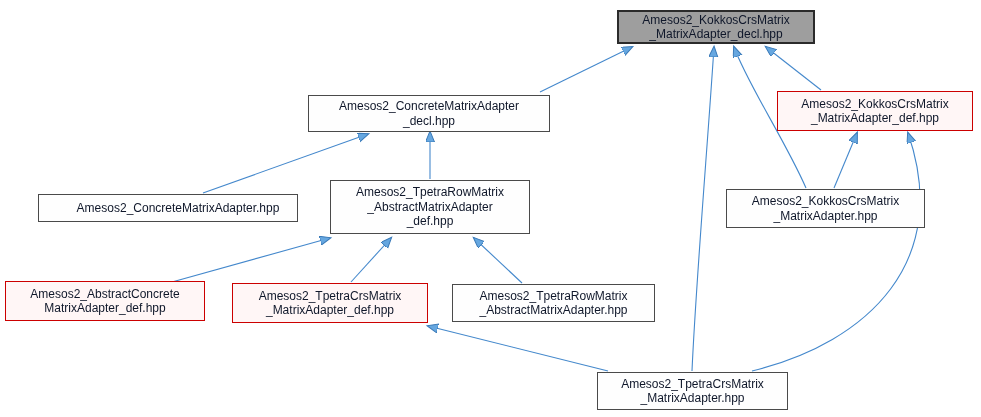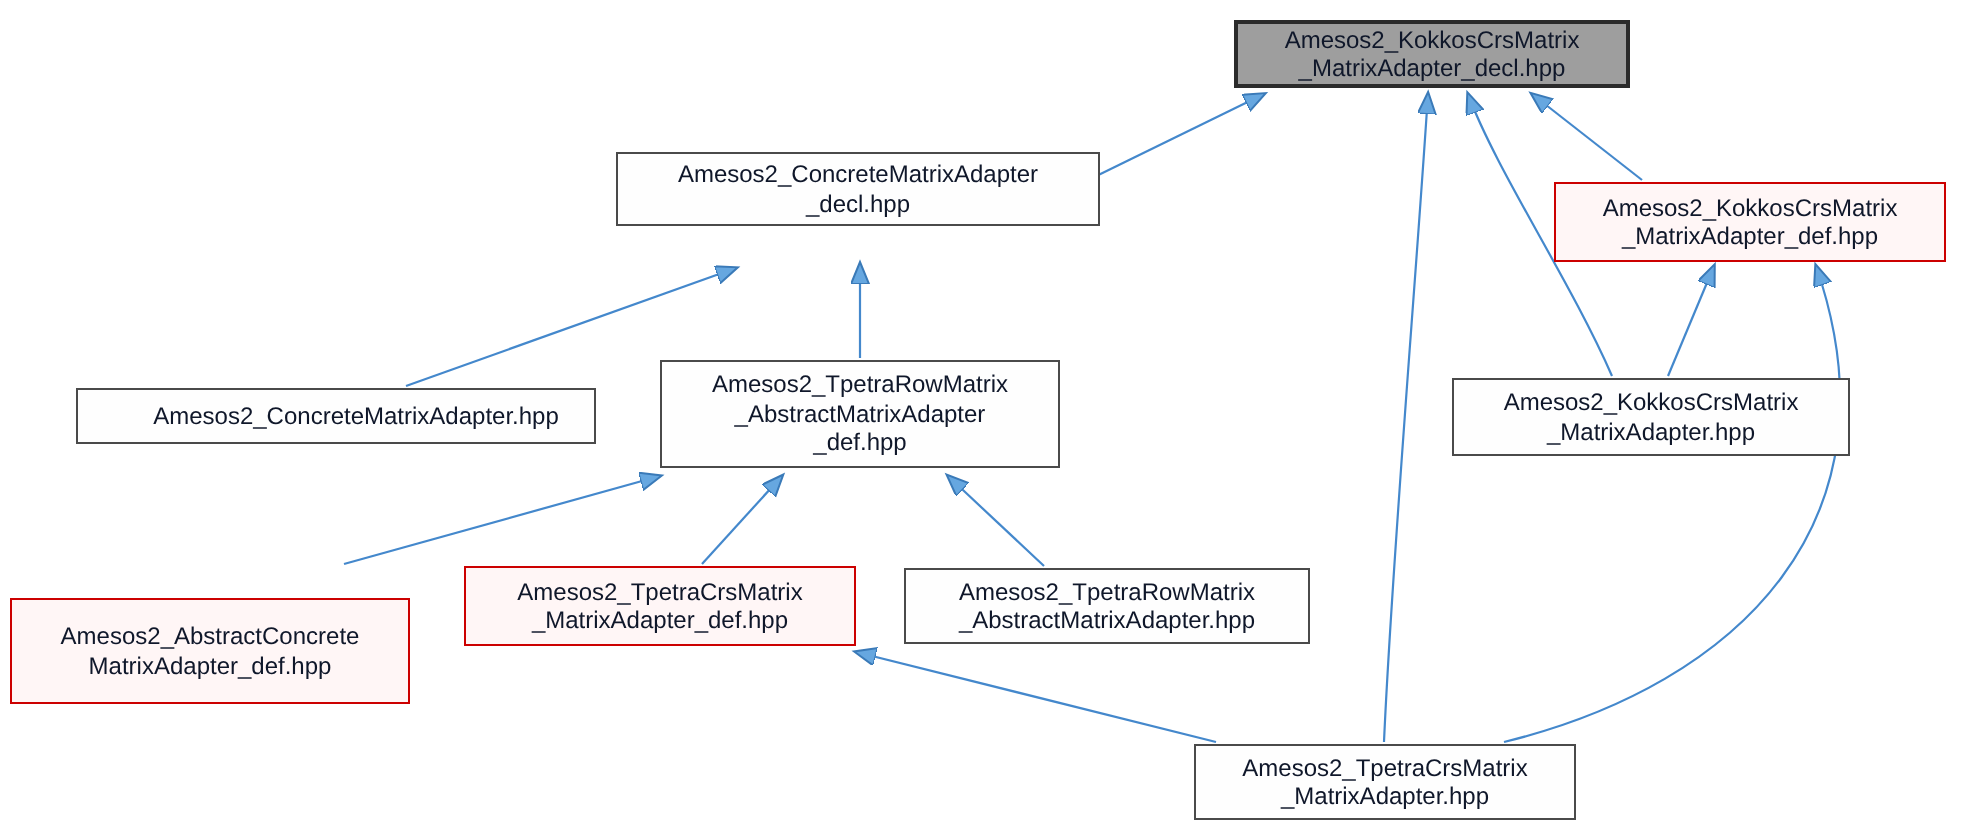--- a/index.html
+++ b/index.html
@@ -59,36 +59,36 @@
     <path class="edge" d="M752,371 C870,342 952,260 908,133" marker-end="url(#arrow)"></path>
     <path class="edge" d="M172,282 L330,238" marker-end="url(#arrow)"></path>
     <path class="edge" d="M351,282 L391,238" marker-end="url(#arrow)"></path>
     <path class="edge" d="M522,283 L474,238" marker-end="url(#arrow)"></path>
     <path class="edge" d="M608,371 L428,326" marker-end="url(#arrow)"></path>
   </svg>
 
   <div class="node current" style="left:617px;top:10px;width:198px;height:34px;">Amesos2_KokkosCrsMatrix
 _MatrixAdapter_decl.hpp</div>
 
-  <div class="node" style="left:308px;top:76px;width:242px;height:37px;">Amesos2_ConcreteMatrixAdapter
+  <div class="node" style="left:308px;top:95px;width:242px;height:37px;">Amesos2_ConcreteMatrixAdapter
 _decl.hpp</div>
 
   <div class="node red" style="left:777px;top:91px;width:196px;height:40px;">Amesos2_KokkosCrsMatrix
 _MatrixAdapter_def.hpp</div>
 
   <div class="node" style="left:38px;top:194px;width:260px;height:28px;padding-left:20px;">Amesos2_ConcreteMatrixAdapter.hpp</div>
 
   <div class="node" style="left:330px;top:180px;width:200px;height:54px;">Amesos2_TpetraRowMatrix
 _AbstractMatrixAdapter
 _def.hpp</div>
 
   <div class="node" style="left:726px;top:189px;width:199px;height:39px;">Amesos2_KokkosCrsMatrix
 _MatrixAdapter.hpp</div>
 
-  <div class="node red" style="left:5px;top:299px;width:200px;height:53px;">Amesos2_AbstractConcrete
+  <div class="node red" style="left:5px;top:281px;width:200px;height:40px;">Amesos2_AbstractConcrete
 MatrixAdapter_def.hpp</div>
 
   <div class="node red" style="left:232px;top:283px;width:196px;height:40px;">Amesos2_TpetraCrsMatrix
 _MatrixAdapter_def.hpp</div>
 
   <div class="node" style="left:452px;top:284px;width:203px;height:38px;">Amesos2_TpetraRowMatrix
 _AbstractMatrixAdapter.hpp</div>
 
   <div class="node" style="left:597px;top:372px;width:191px;height:38px;">Amesos2_TpetraCrsMatrix
 _MatrixAdapter.hpp</div>

